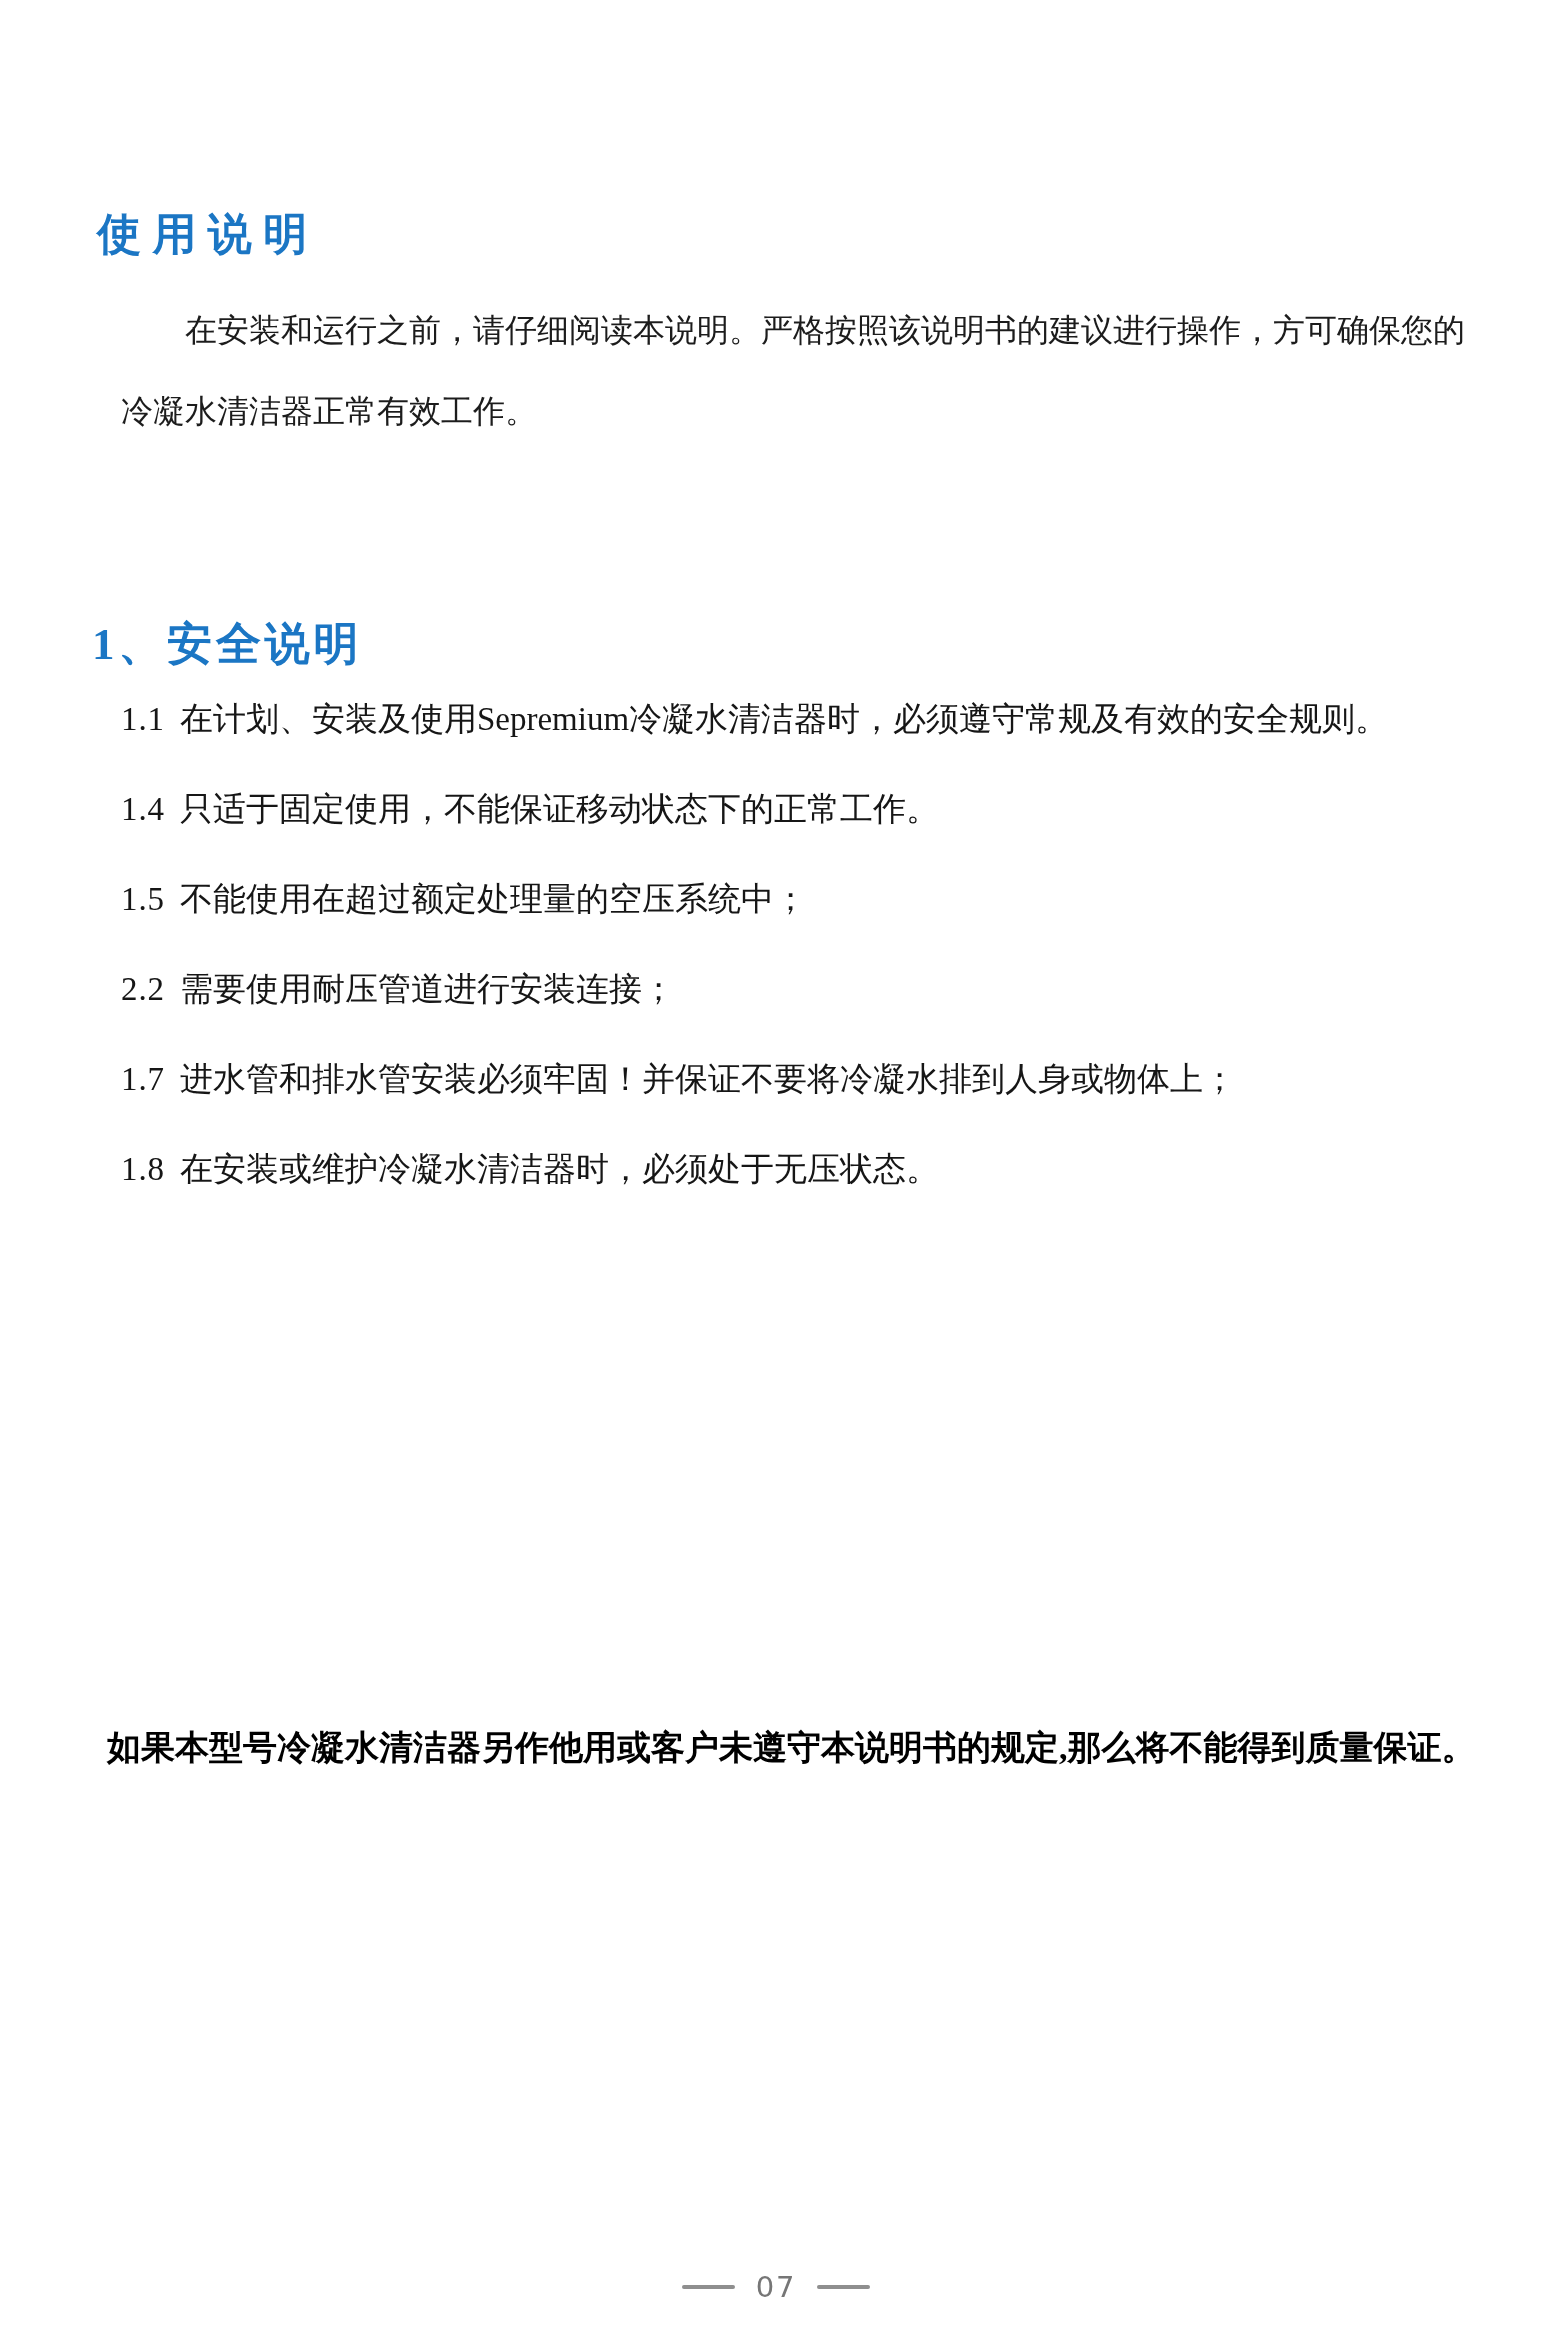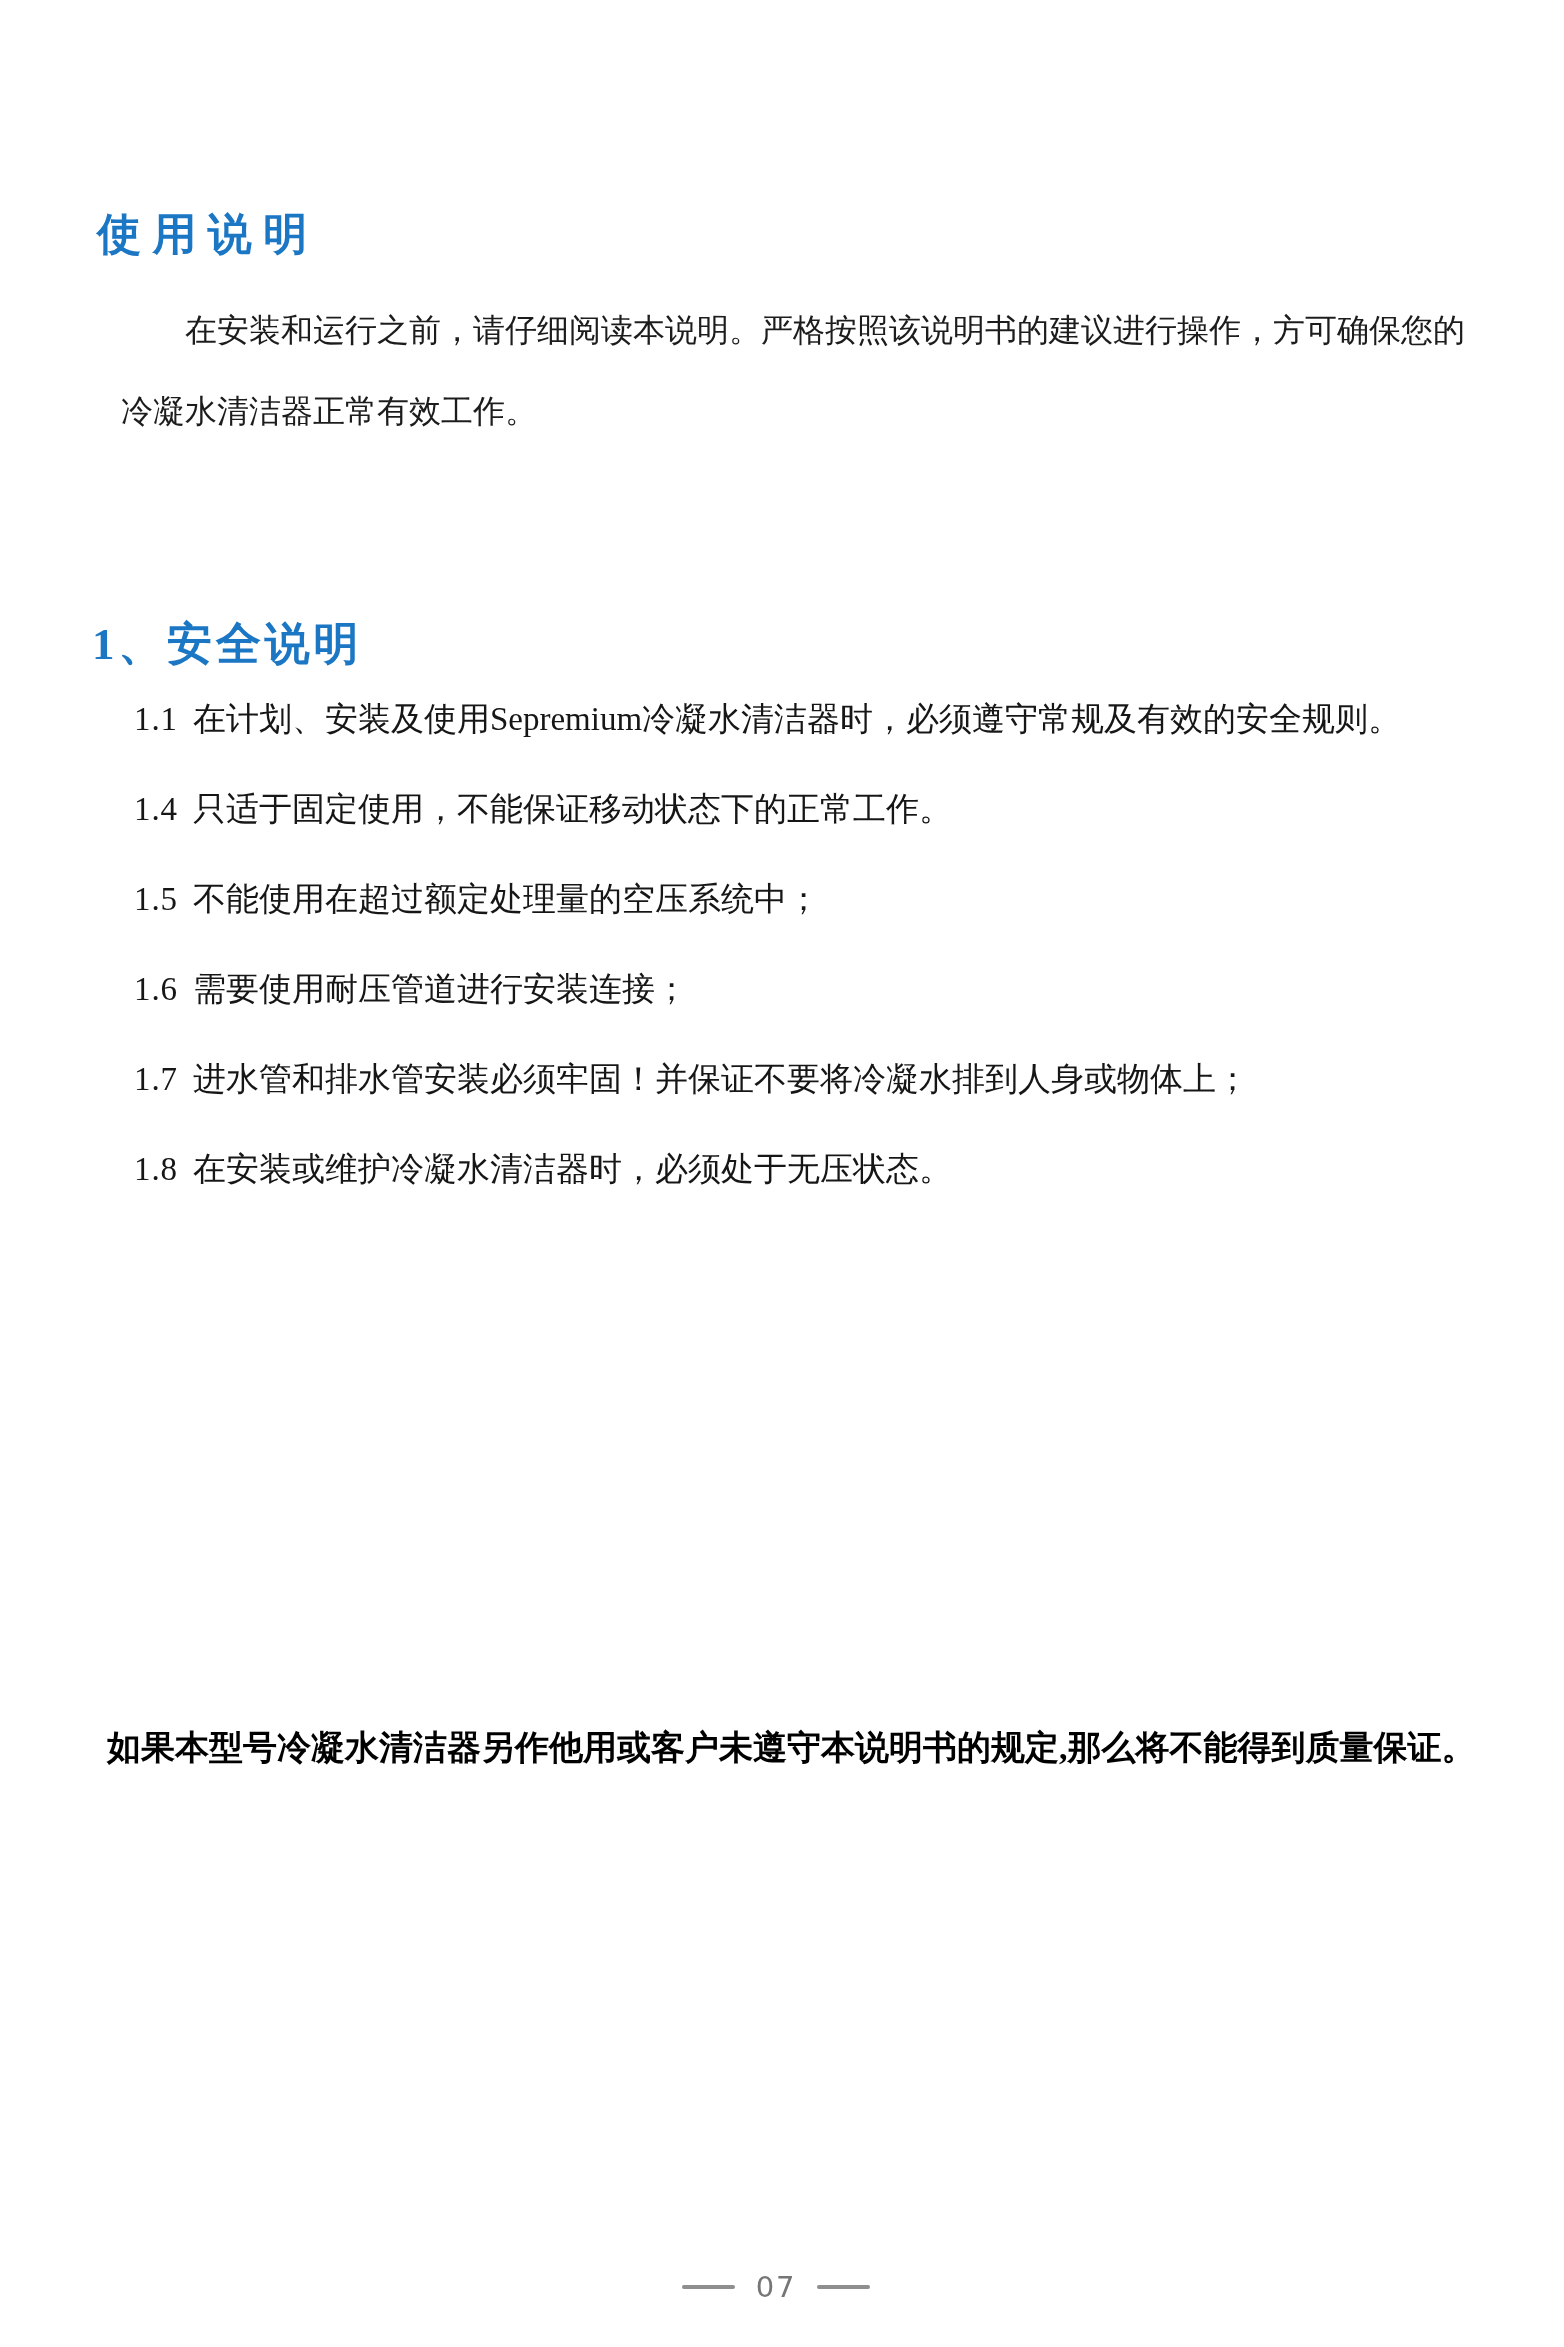--- a/index.html
+++ b/index.html
@@ -44,21 +44,20 @@
     line-height: 1.25;
     letter-spacing: 3.8px;
     color: #1b76c4;
     white-space: nowrap;
   }
 
   .safety-list {
     left: 121px;
     top: 674px;
     width: 1382px;
-    margin-left: 13px;
   }
   .safety-item {
     font-size: 33px;
     line-height: 90px;
     color: #161616;
     white-space: nowrap;
   }
   .safety-item .num {
     display: inline-block;
     margin-right: 15px;
@@ -115,21 +114,21 @@
   <div class="safety-item">
     <span class="num">1.1</span><span>在计划、安装及使用Sepremium冷凝水清洁器时，必须遵守常规及有效的安全规则。</span>
   </div>
   <div class="safety-item">
     <span class="num">1.4</span><span>只适于固定使用，不能保证移动状态下的正常工作。</span>
   </div>
   <div class="safety-item">
     <span class="num">1.5</span><span>不能使用在超过额定处理量的空压系统中；</span>
   </div>
   <div class="safety-item">
-    <span class="num">1.6</span><span>需要使用耐压管道进行安装连接；</span>
+    <span class="num">2.2</span><span>需要使用耐压管道进行安装连接；</span>
   </div>
   <div class="safety-item">
     <span class="num">1.7</span><span>进水管和排水管安装必须牢固！并保证不要将冷凝水排到人身或物体上；</span>
   </div>
   <div class="safety-item">
     <span class="num">1.8</span><span>在安装或维护冷凝水清洁器时，必须处于无压状态。</span>
   </div>
 </div>
 
 <div class="abs warning">如果本型号冷凝水清洁器另作他用或客户未遵守本说明书的规定,那么将不能得到质量保证。</div>

